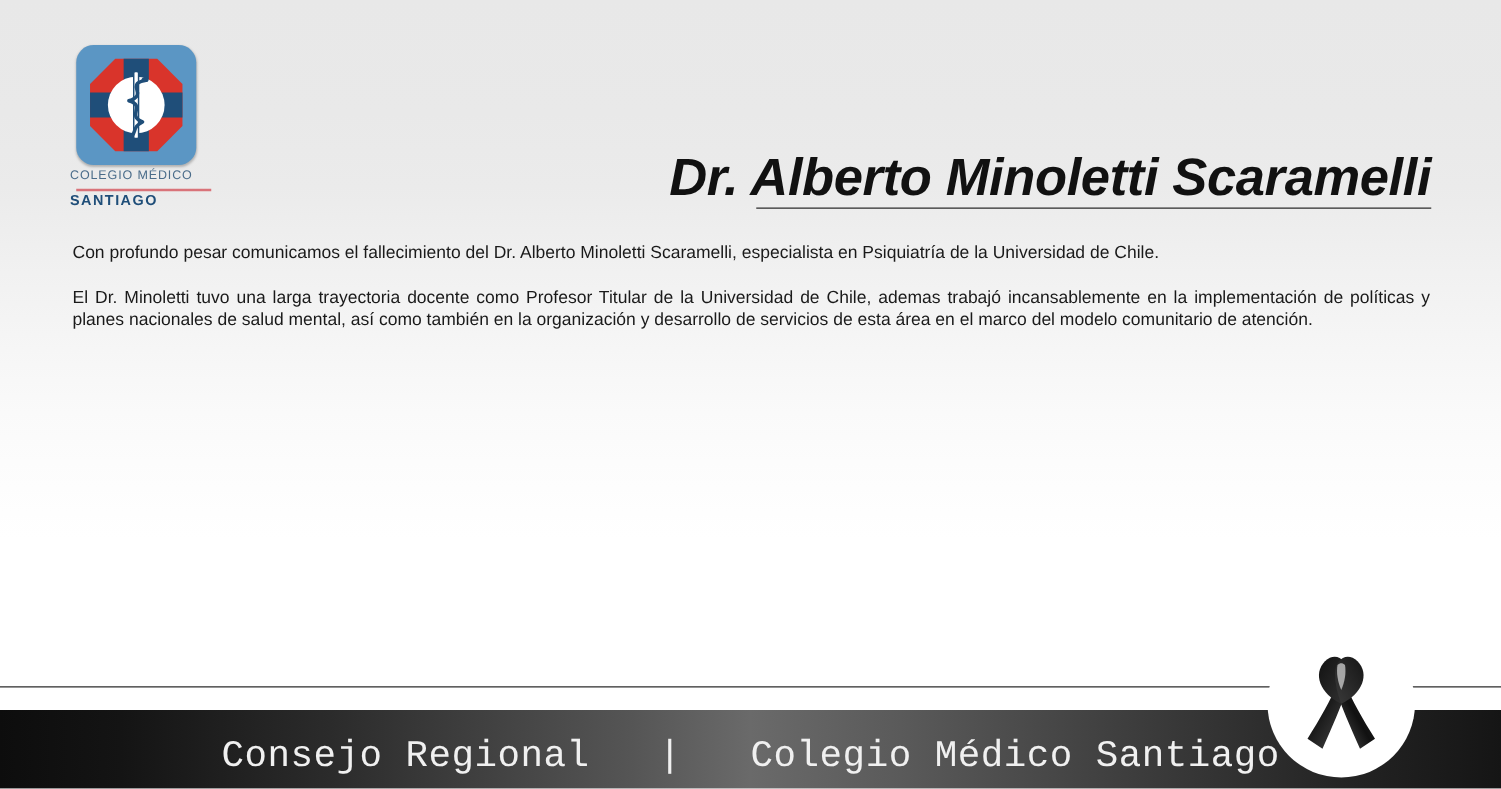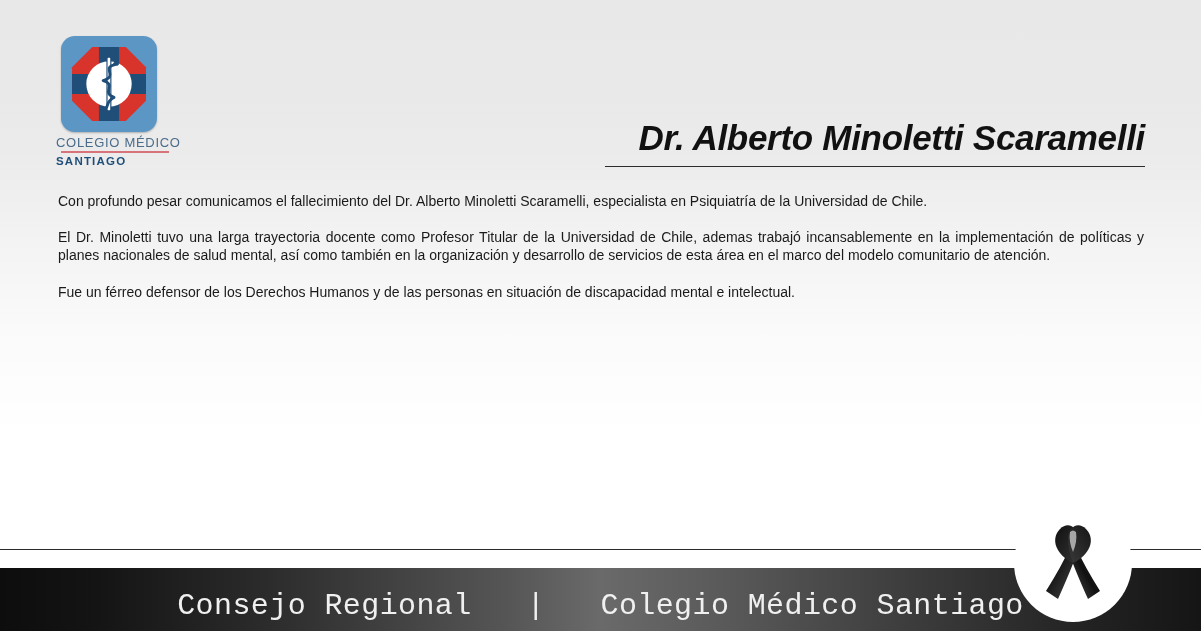--- a/index.html
+++ b/index.html
@@ -52,21 +52,21 @@
     transform: translate(-50%, -50%);
     width: 84px;
     height: 84px;
   }
   .logo-name {
     position: absolute;
     left: 0;
     top: 99px;
     width: 122px;
     text-align: left;
-    font-size: 13px;
+    font-size: 10px;
     letter-spacing: 0.7px;
     color: #4a6c8a;
     font-family: "Liberation Sans", sans-serif;
     white-space: nowrap;
   }
   .logo-rule {
     position: absolute;
     left: 5px;
     top: 115px;
     width: 108px;
@@ -83,21 +83,21 @@
     font-weight: bold;
     letter-spacing: 1.2px;
     color: #1f4e79;
   }
 
   
   #title {
     position: absolute;
     right: 56px;
     top: 118px;
-    font-size: 35px;
+    font-size: 42px;
     font-weight: bold;
     font-style: italic;
     color: #111111;
     letter-spacing: -0.3px;
     white-space: nowrap;
     font-family: "Liberation Sans", sans-serif;
   }
   #title-rule {
     position: absolute;
     left: 605px;
@@ -219,21 +219,20 @@
     <div class="logo-rule"></div>
     <div class="logo-sub">SANTIAGO</div>
   </div>
 
   <div id="title">Dr. Alberto Minoletti Scaramelli</div>
   <div id="title-rule"></div>
 
   <div id="body-text">
     <p class="justify">Con profundo pesar comunicamos el fallecimiento del Dr. Alberto Minoletti Scaramelli, especialista en Psiquiatría de la Universidad de Chile.</p>
     <p class="justify">El Dr. Minoletti tuvo una larga trayectoria docente como Profesor Titular de la Universidad de Chile, ademas trabajó incansablemente en la implementación de políticas y planes nacionales de salud mental, así como también en la organización y desarrollo de servicios de esta área en el marco del modelo comunitario de atención.</p>
-    <p>Fue un férreo defensor de los Derechos Humanos y de las personas en situación de discapacidad mental e intelectual.</p>
   </div>
 
   <div id="divider"></div>
   <div id="footer-bar"></div>
   <div id="footer-text">Consejo Regional   |   Colegio Médico Santiago</div>
 
   <div id="ribbon-medallion">
     <svg id="ribbon-svg" viewBox="0 0 78 88">
       <defs>
         <linearGradient id="rgA" x1="0" y1="0" x2="1" y2="1">

